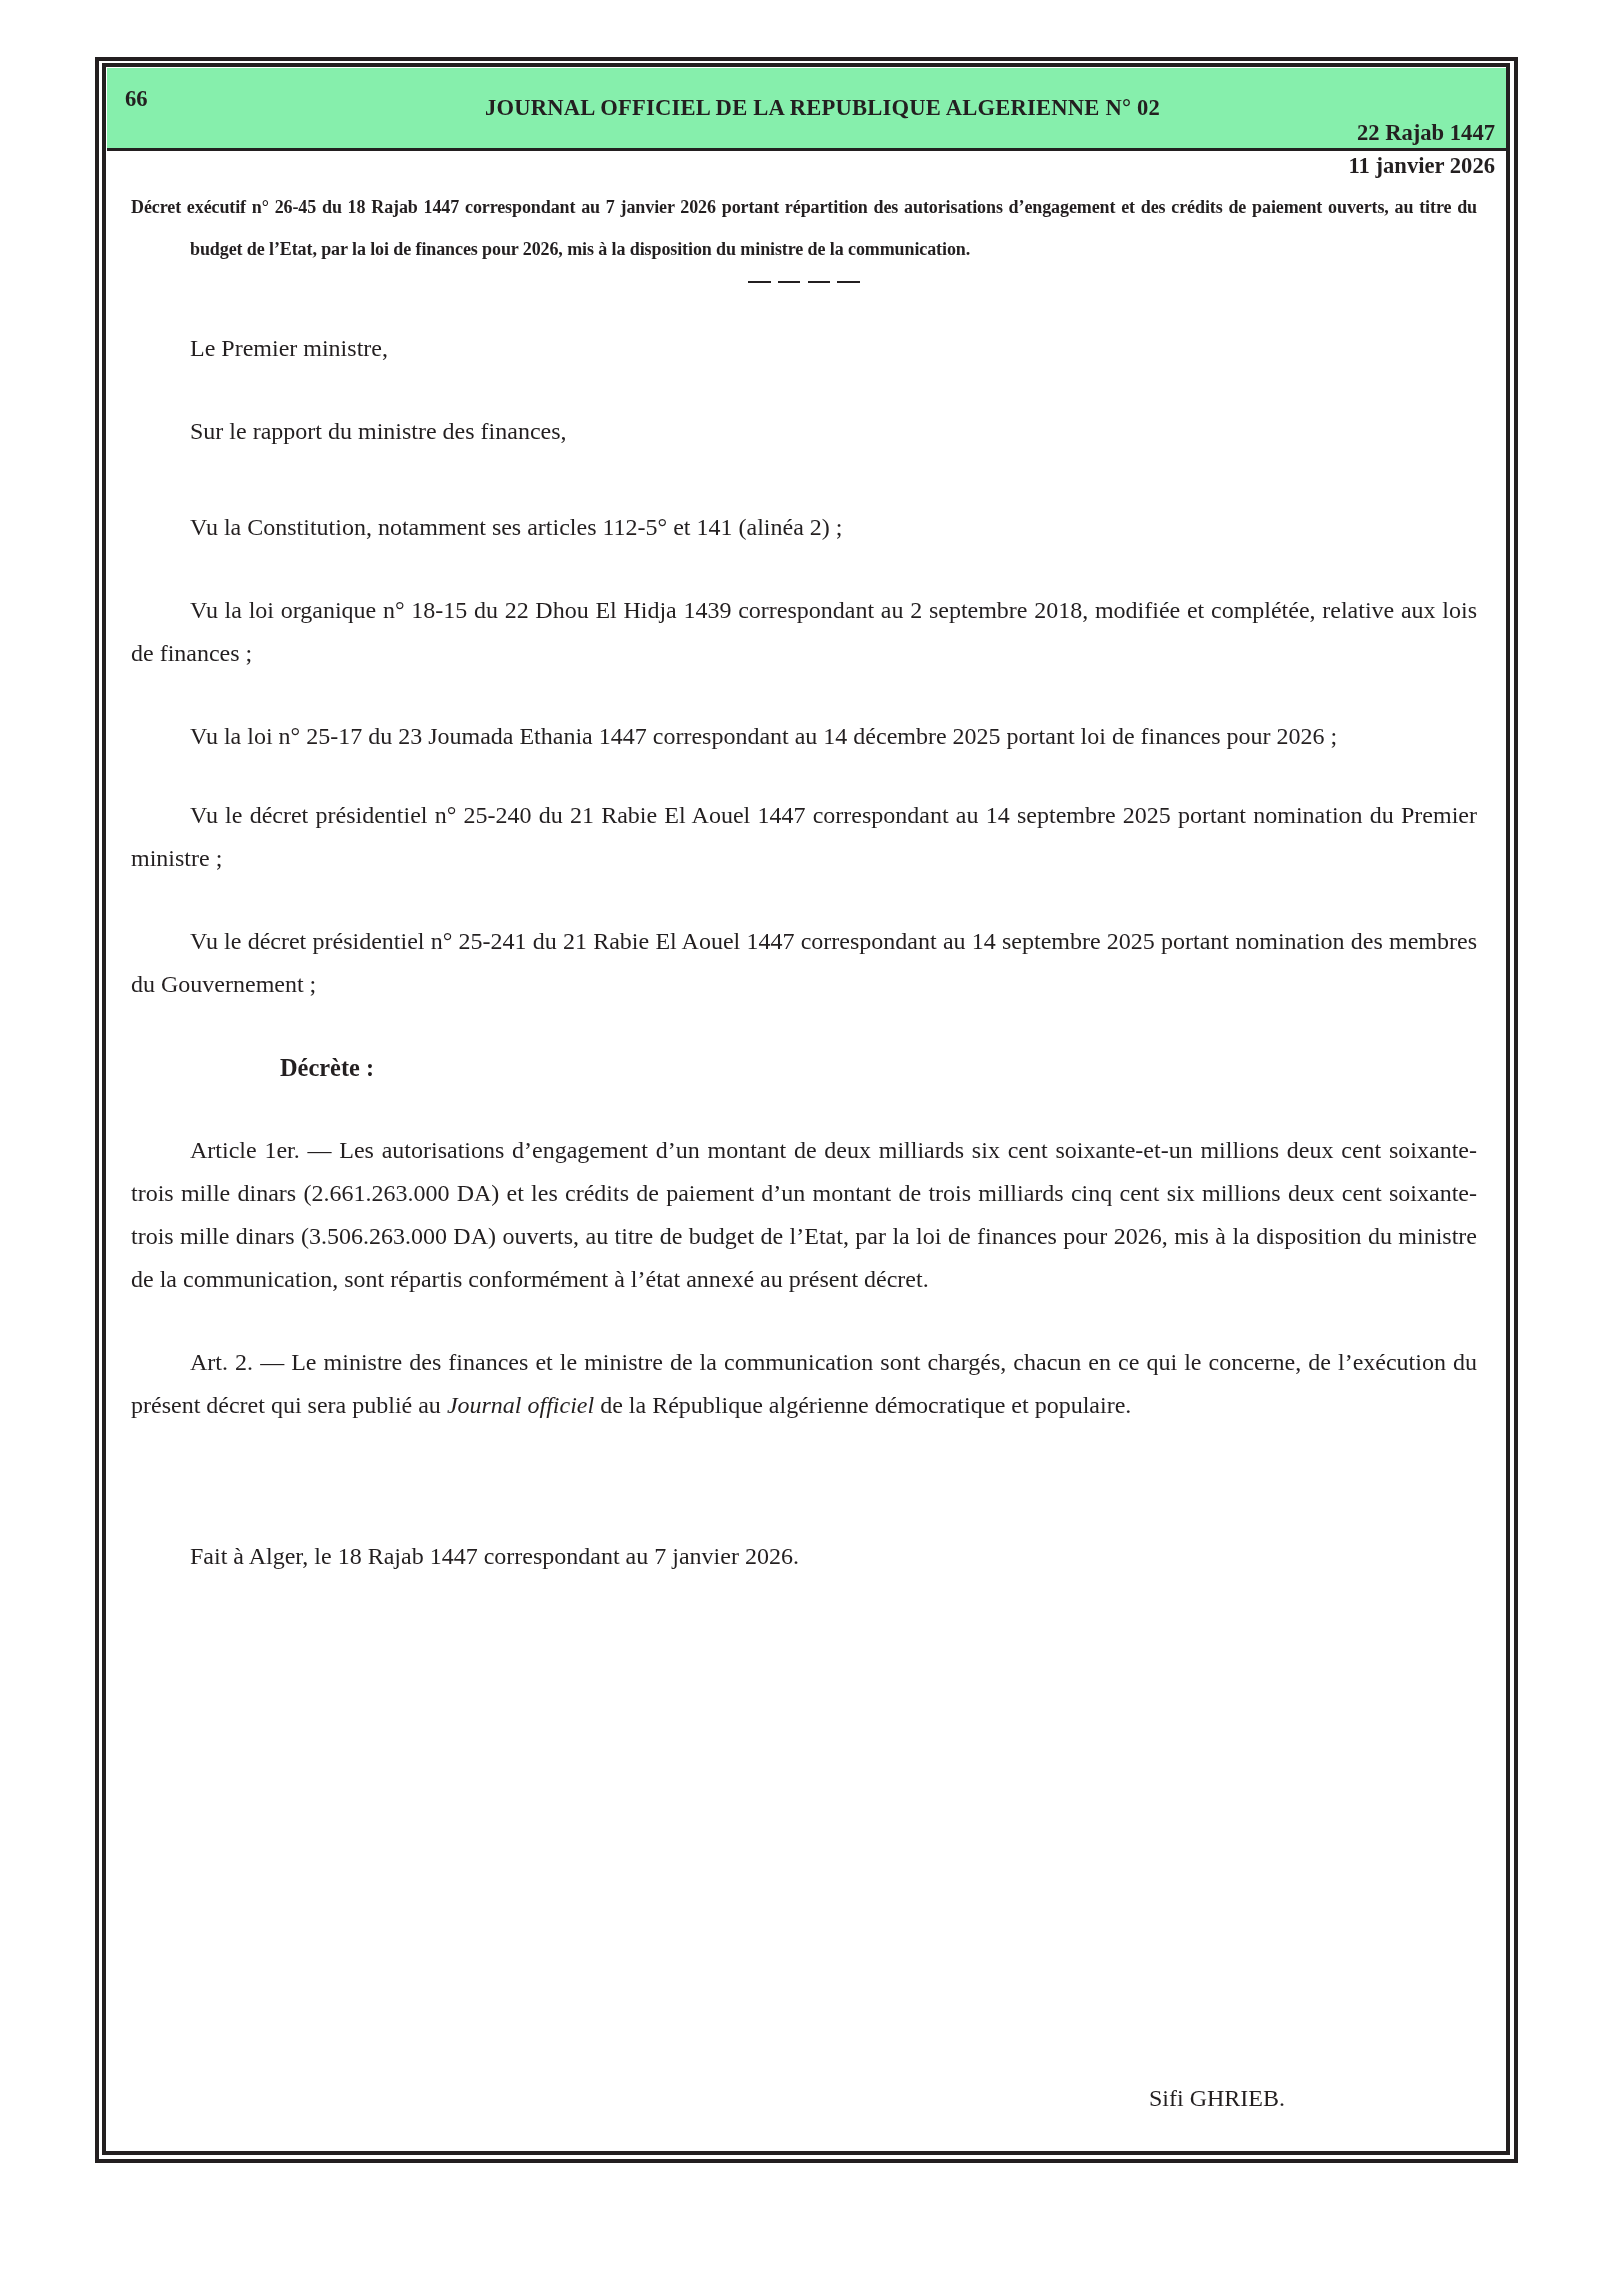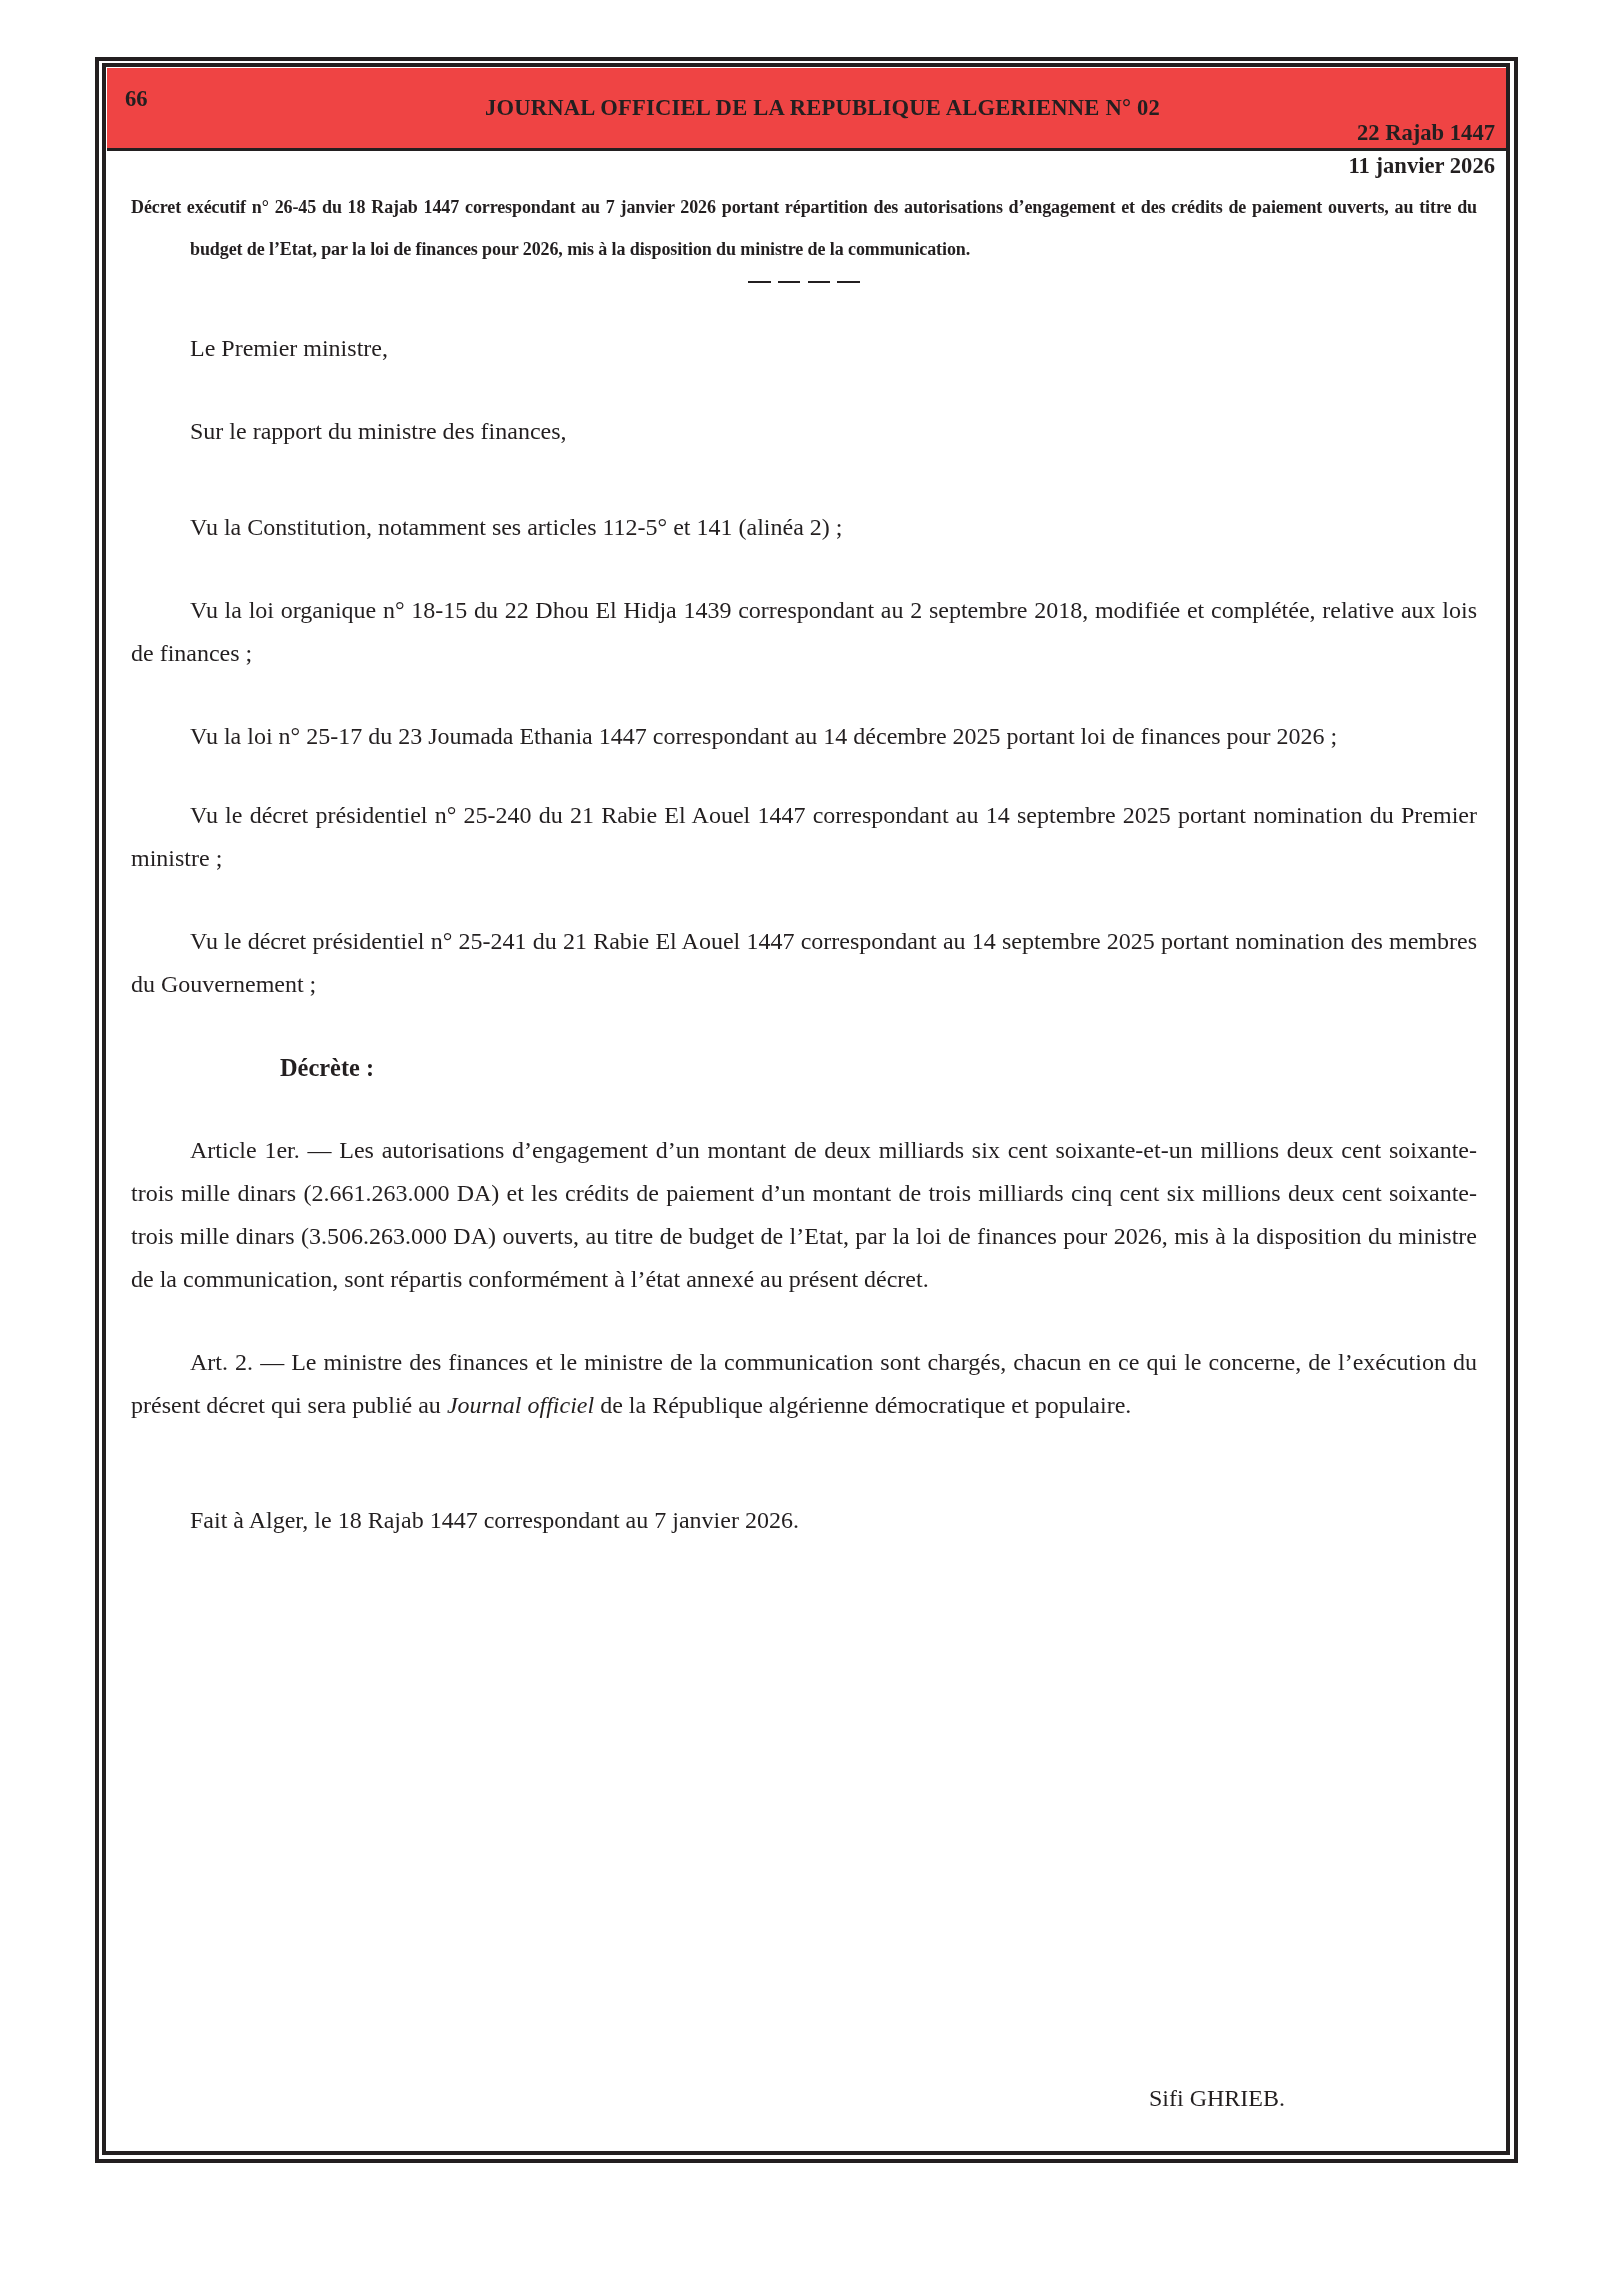--- a/index.html
+++ b/index.html
@@ -3,21 +3,21 @@
 <meta charset="utf-8">
 <style>
   html, body { margin: 0; padding: 0; background: #ffffff; }
   body { width: 1615px; height: 2285px; position: relative; overflow: hidden;
          font-family: "Liberation Serif", "DejaVu Serif", serif; color: #231f20; }
   .outer-frame { position: absolute; left: 95px; top: 57px; width: 1423px; height: 2106px;
                  border: 4.5px solid #231f20; box-sizing: border-box; }
   .inner-frame { position: absolute; left: 102px; top: 63px; width: 1408px; height: 2092px;
                  border: 4.5px solid #231f20; box-sizing: border-box; }
   .header-band { position: absolute; left: 107px; top: 68px; width: 1399px; height: 80px;
-                 background: #ef4444; border-bottom: 3.6px solid #231f20; box-sizing: content-box; }
+                 background: #86efac; border-bottom: 3.6px solid #231f20; box-sizing: content-box; }
   .hdr-page { position: absolute; left: 18px; top: 18px; font-weight: bold; font-size: 22.6px; }
   .hdr-title { position: absolute; left: 0; right: 0; top: 27px; text-align: center;
                font-weight: bold; font-size: 22.6px; letter-spacing: 0.2px; padding-left: 32px; }
   .hdr-date { position: absolute; right: 11px; top: 3.6px; text-align: right; font-weight: bold;
               font-size: 22.6px; line-height: 33px; margin-top: 44px; }
   .content { position: absolute; left: 131px; top: 186px; width: 1346px; }
   .decree-title { font-weight: bold; font-size: 18px; line-height: 42px; text-align: justify;
                   padding-left: 59px; text-indent: -59px; margin: 0; letter-spacing: -0.1px; }
   .sep { display: flex; justify-content: center; gap: 7.2px; margin-top: 9px; height: 5.4px; }
   .sep span { display: block; width: 22.6px; height: 2.7px; background: #231f20; margin-top: 1.8px; }
@@ -58,17 +58,17 @@
   <p class="para" style="margin-top:40px">Vu la loi n° 25-17 du 23 Joumada Ethania 1447 correspondant au 14 décembre 2025 portant loi de finances pour 2026 ;</p>
   <p class="para" style="margin-top:36px">Vu le décret présidentiel n° 25-240 du 21 Rabie El Aouel 1447 correspondant au 14 septembre 2025 portant nomination du Premier ministre ;</p>
   <p class="para" style="margin-top:40px">Vu le décret présidentiel n° 25-241 du 21 Rabie El Aouel 1447 correspondant au 14 septembre 2025 portant nomination des membres du Gouvernement ;</p>
 
   <p class="decrete" style="margin-top:40px">Décrète :</p>
 
   <p class="para" style="margin-top:40px">Article 1er. — Les autorisations d’engagement d’un montant de deux milliards six cent soixante-et-un millions deux cent soixante-trois mille dinars (2.661.263.000 DA) et les crédits de paiement d’un montant de trois milliards cinq cent six millions deux cent soixante-trois mille dinars (3.506.263.000 DA) ouverts, au titre de budget de l’Etat, par la loi de finances pour 2026, mis à la disposition du ministre de la communication, sont répartis conformément à l’état annexé au présent décret.</p>
 
   <p class="para" style="margin-top:40px"><span>Art. 2. — Le ministre des finances et le ministre de la communication sont chargés, chacun en ce qui le concerne, de l’exécution du présent décret qui sera publié au </span><i>Journal officiel</i><span> de la République algérienne démocratique et populaire.</span></p>
 
-  <p class="para" style="margin-top:72px">Fait à Alger, le 18 Rajab 1447 correspondant au 7 janvier 2026.</p>
+  <p class="para" style="margin-top:108px">Fait à Alger, le 18 Rajab 1447 correspondant au 7 janvier 2026.</p>
 </div>
 
 <div class="sig">Sifi GHRIEB.</div>
 
 
 </body></html>

